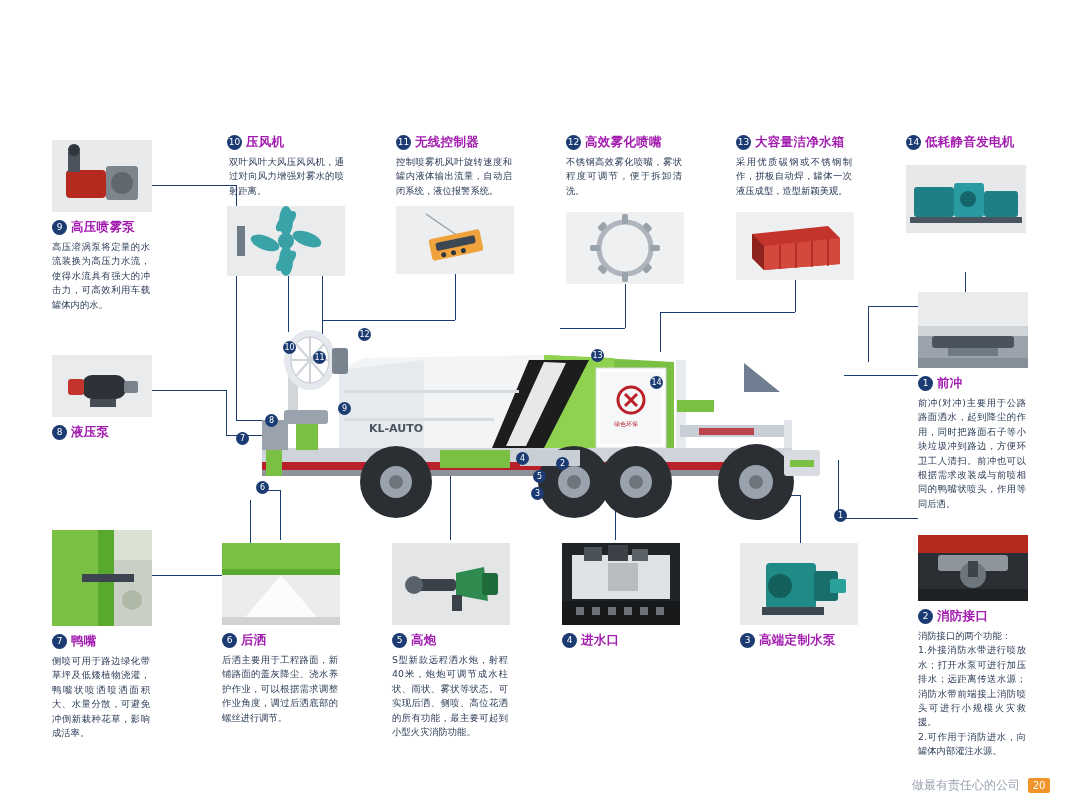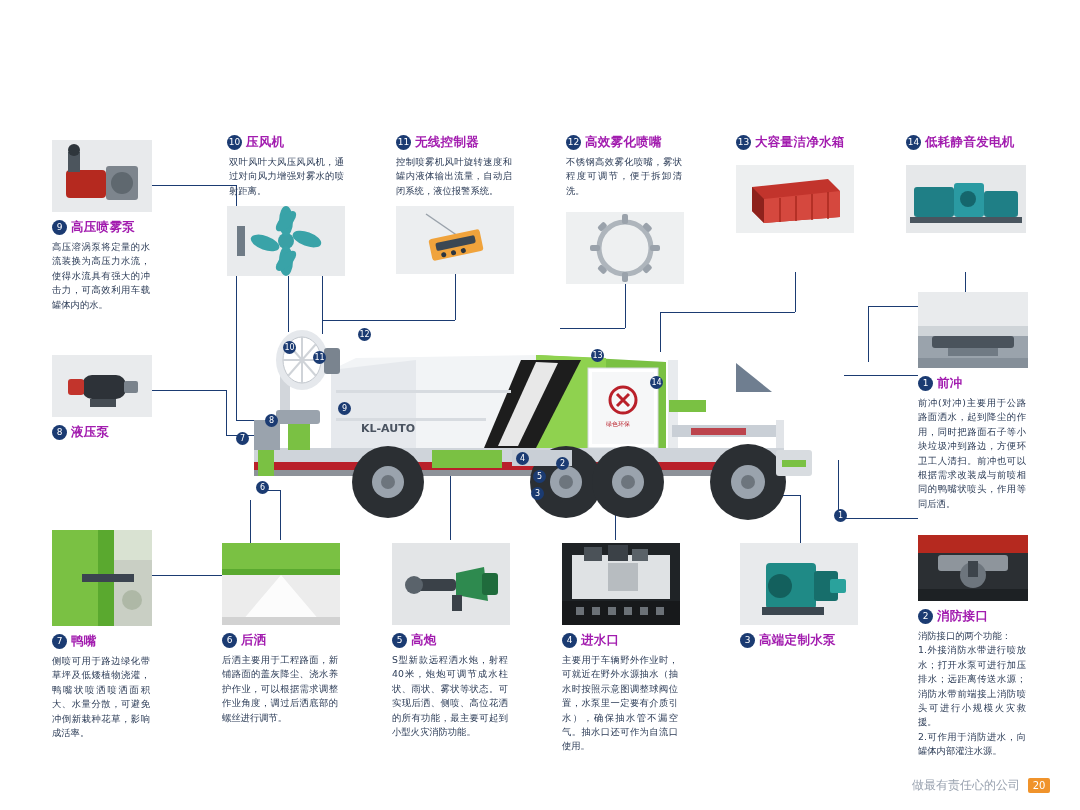--- a/index.html
+++ b/index.html
@@ -42,21 +42,21 @@
 
   
   .footer{position:absolute;right:30px;bottom:16px;display:flex;align-items:center;gap:8px;}
   .footer-text{font-size:12px;color:#9aa3b0;}
   .pagenum{
     width:22px;height:15px;background:#f0932b;color:#fff;font-size:10px;
     display:flex;align-items:center;justify-content:center;border-radius:2px;
   }
 
   
-  #truck{position:absolute;left:236px;top:300px;width:620px;height:250px;}
+  #truck{position:absolute;left:244px;top:300px;width:620px;height:250px;}
 </style>
 </head>
 <body>
 
 <div id="page">
 
   <div class="ln lnh" style="left:150px;top:185px;width:86px;"></div>
   <div class="ln lnv" style="left:236px;top:185px;height:235px;"></div>
   <div class="ln lnh" style="left:236px;top:420px;width:34px;"></div>
 
@@ -253,20 +253,21 @@
         </g>
       </svg>
     </div>
   </div>
 
   <div class="callout" style="left:736px;top:134px;width:118px;">
     <div class="cap-head">
       <span class="badge">13</span>
       <span class="cap-title">大容量洁净水箱</span>
     </div>
+    <div class="cap-body" style="width:116px;">采用优质碳钢或不锈钢制作，拼板自动焊，罐体一次液压成型，造型新颖美观。</div>
     <div class="photo" style="width:118px;height:68px;margin-top:14px;">
       <svg viewBox="0 0 118 68" width="118" height="68">
         <rect width="118" height="68" fill="#edeff0"></rect>
         <path d="M16 22 L92 14 L104 26 L104 52 L28 58 L16 46 Z" fill="#c2342c"></path>
         <path d="M16 22 L28 34 L28 58 L16 46 Z" fill="#8e221c"></path>
         <path d="M28 34 L104 26 L104 52 L28 58 Z" fill="#d5483e"></path>
         <g stroke="#a8291f" stroke-width="1.5">
           <line x1="44" y1="33" x2="44" y2="57"></line>
           <line x1="60" y1="31" x2="60" y2="56"></line>
           <line x1="76" y1="29" x2="76" y2="55"></line>
@@ -435,21 +436,20 @@
           <rect x="62" y="64" width="8" height="8"></rect>
           <rect x="78" y="64" width="8" height="8"></rect>
           <rect x="94" y="64" width="8" height="8"></rect>
         </g>
       </svg>
     </div>
     <div class="cap-head" style="margin-top:7px;">
       <span class="badge">4</span>
       <span class="cap-title">进水口</span>
     </div>
-    <div class="cap-body" style="width:116px;">主要用于车辆野外作业时，可就近在野外水源抽水（抽水时按照示意图调整球阀位置，水泵里一定要有介质引水），确保抽水管不漏空气。抽水口还可作为自流口使用。</div>
   </div>
 
   <div class="callout" style="left:740px;top:543px;width:118px;">
     <div class="photo" style="width:118px;height:82px;">
       <svg viewBox="0 0 118 82" width="118" height="82">
         <rect width="118" height="82" fill="#e8eaec"></rect>
         <rect x="26" y="20" width="50" height="46" rx="4" fill="#1f8a86"></rect>
         <rect x="74" y="28" width="24" height="30" rx="3" fill="#176e6b"></rect>
         <circle cx="40" cy="43" r="12" fill="#13605d"></circle>
         <rect x="22" y="64" width="62" height="8" fill="#3c4750"></rect>

